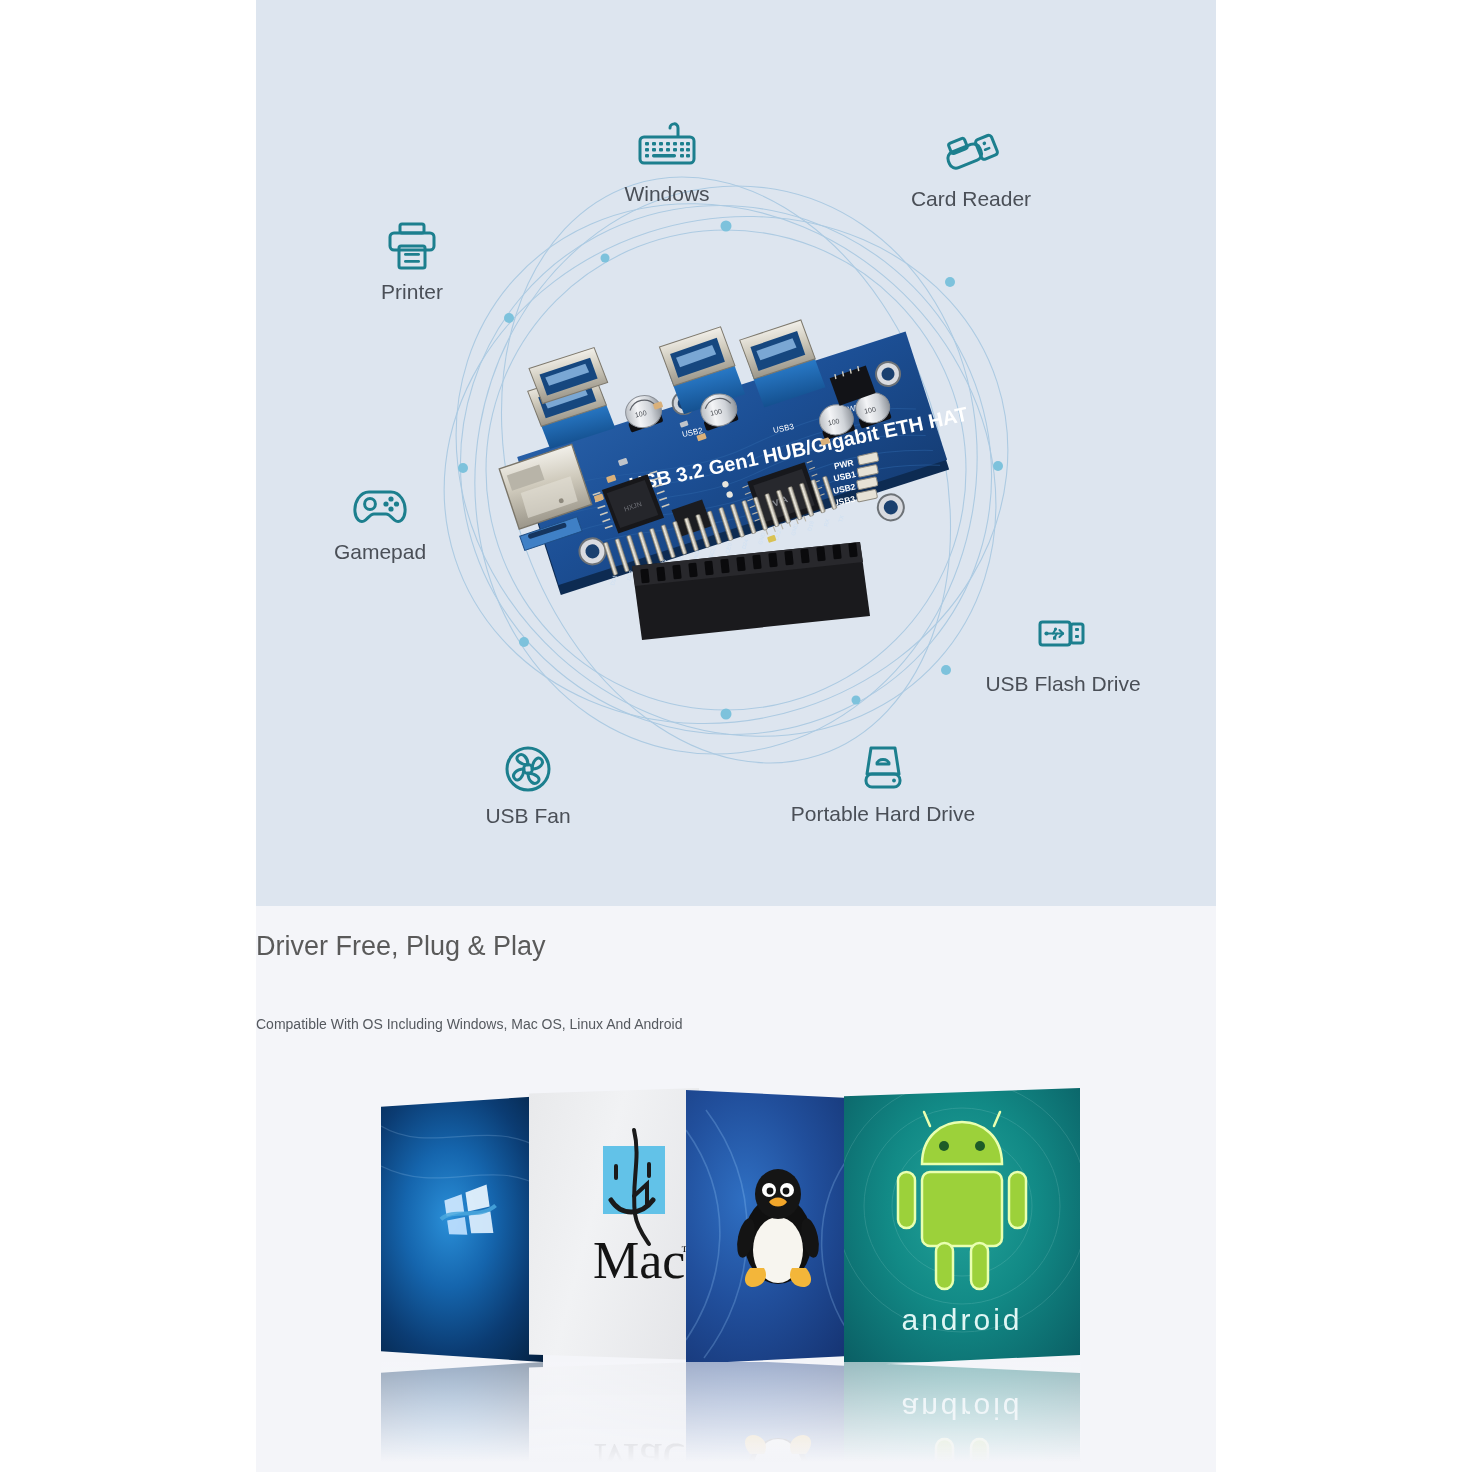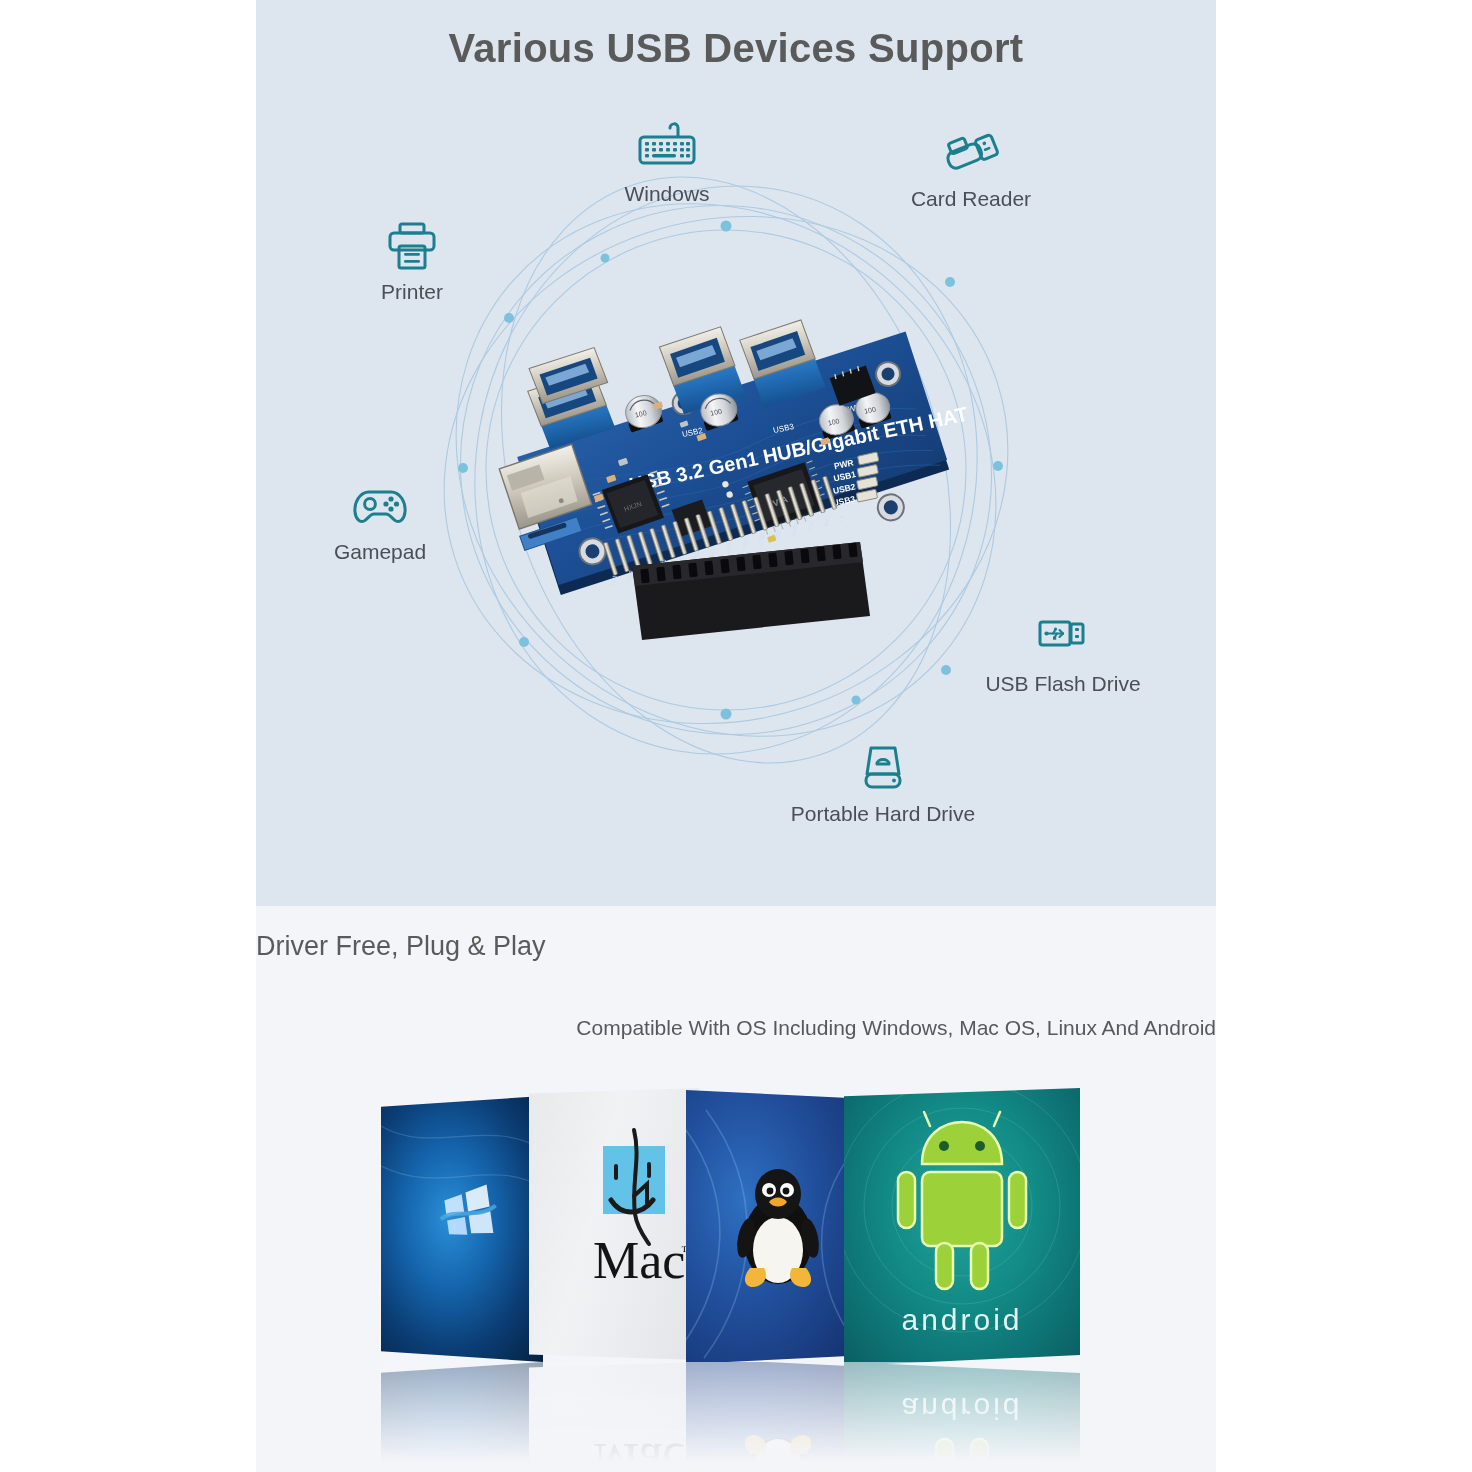--- a/index.html
+++ b/index.html
@@ -31,22 +31,22 @@
   
   .panel-bot{
     position:absolute;left:256px;top:906px;width:960px;height:566px;
     background:#f4f5f9;overflow:hidden;
   }
   .title-bot{
     position:absolute;left:0;top:25px;width:960px;
     font-size:27px;color:#5a5a5a;
   }
   .sub-bot{
-    position:absolute;left:0;top:110px;width:960px;text-align:right;
-    font-size:21px;color:#55595f;
+    position:absolute;left:0;top:110px;width:960px;text-align:left;
+    font-size:14px;color:#55595f;
   }
   .os-row{position:absolute;left:0;top:182px;width:960px;height:376px;}
 
   .tile{position:absolute;top:0;overflow:hidden;}
   .refl{position:absolute;overflow:hidden;}
   .refl .inner{position:absolute;left:0;top:0;width:100%;height:100%;
      transform:scaleY(-1);transform-origin:center;}
   .refl-fade{position:absolute;inset:0;
      background:linear-gradient(to bottom,rgba(244,245,249,.62),rgba(244,245,249,1));}
 
@@ -59,21 +59,20 @@
   .and-bg{position:absolute;inset:0;
      background:radial-gradient(ellipse at 50% 42%, #24a39a 0%, #128a86 45%, #0a5d63 100%);}
 </style>
 </head>
 <body>
 
 <div class="page">
 
   <div class="panel-top">
 
-    <div class="title-top">Various USB Devices Support</div>
 
     <svg class="orbits" viewBox="0 0 960 906">
       <g fill="none" stroke="#9dc2de" stroke-width="1.1" opacity=".75">
         <ellipse cx="470" cy="470" rx="285" ry="250" transform="rotate(-18 470 470)"></ellipse>
         <ellipse cx="470" cy="470" rx="285" ry="250" transform="rotate(42 470 470)"></ellipse>
         <ellipse cx="470" cy="470" rx="285" ry="250" transform="rotate(100 470 470)"></ellipse>
         <ellipse cx="470" cy="470" rx="240" ry="240"></ellipse>
         <ellipse cx="470" cy="470" rx="300" ry="215" transform="rotate(72 470 470)"></ellipse>
         <ellipse cx="470" cy="470" rx="262" ry="268" transform="rotate(-50 470 470)"></ellipse>
       </g>
@@ -186,20 +185,35 @@
               <path d="M25 23.5 L22.5 27.5"></path>
           </g>
           <circle cx="14.5" cy="23.5" r="2.1" fill="#1c7f8e"></circle>
           <circle cx="23.5" cy="19" r="1.6" fill="#1c7f8e"></circle>
           <rect x="21" y="26.5" width="3.2" height="3.2" fill="#1c7f8e"></rect>
         </svg>
       </span>
       <span class="lb">USB Flash Drive</span>
     </div>
 
+    <div class="dev" style="left:172px;top:742px;">
+      <span class="ic">
+        <svg width="58" height="56" viewBox="0 0 58 56">
+          <circle cx="29" cy="27" r="21" fill="none" stroke="#1c7f8e" stroke-width="3"></circle>
+          <circle cx="29" cy="27" r="4.4" fill="none" stroke="#1c7f8e" stroke-width="3"></circle>
+          <g fill="none" stroke="#1c7f8e" stroke-width="3" stroke-linejoin="round">
+            <path d="M29 23 C29 15,23 10,19 14 C15.5 17.5,21 22.5,29 23 Z"></path>
+            <path d="M33 27 C41 27,46 21,42 17 C38.5 13.5,33.5 19,33 27 Z"></path>
+            <path d="M29 31 C29 39,35 44,39 40 C42.5 36.5,37 31.5,29 31 Z"></path>
+            <path d="M25 27 C17 27,12 33,16 37 C19.5 40.5,24.5 35,25 27 Z"></path>
+          </g>
+        </svg>
+      </span>
+      <span class="lb">USB Fan</span>
+    </div>
 
     <div class="dev" style="left:527px;top:740px;">
       <span class="ic">
         <svg width="58" height="58" viewBox="0 0 58 58">
           <path d="M17 8 H41 L45 34 H13 Z" fill="none" stroke="#1c7f8e" stroke-width="3" stroke-linejoin="round"></path>
           <rect x="12" y="34" width="34" height="13" rx="6" fill="none" stroke="#1c7f8e" stroke-width="3"></rect>
           <path d="M23 24 C23 18,35 18,35 24 Z" fill="none" stroke="#1c7f8e" stroke-width="3" stroke-linejoin="round"></path>
           <circle cx="40" cy="40.5" r="1.9" fill="#1c7f8e"></circle>
         </svg>
       </span>

